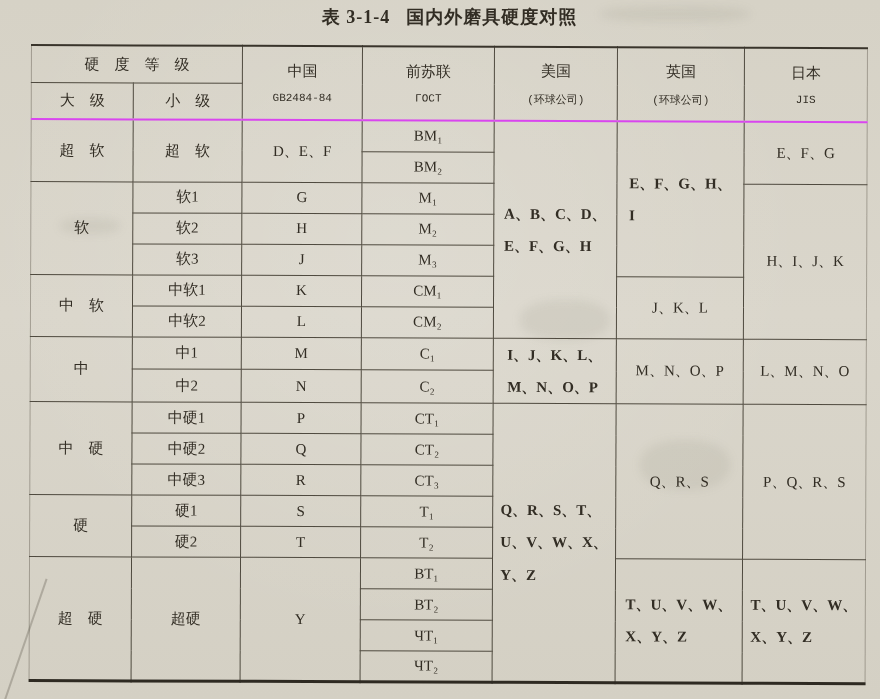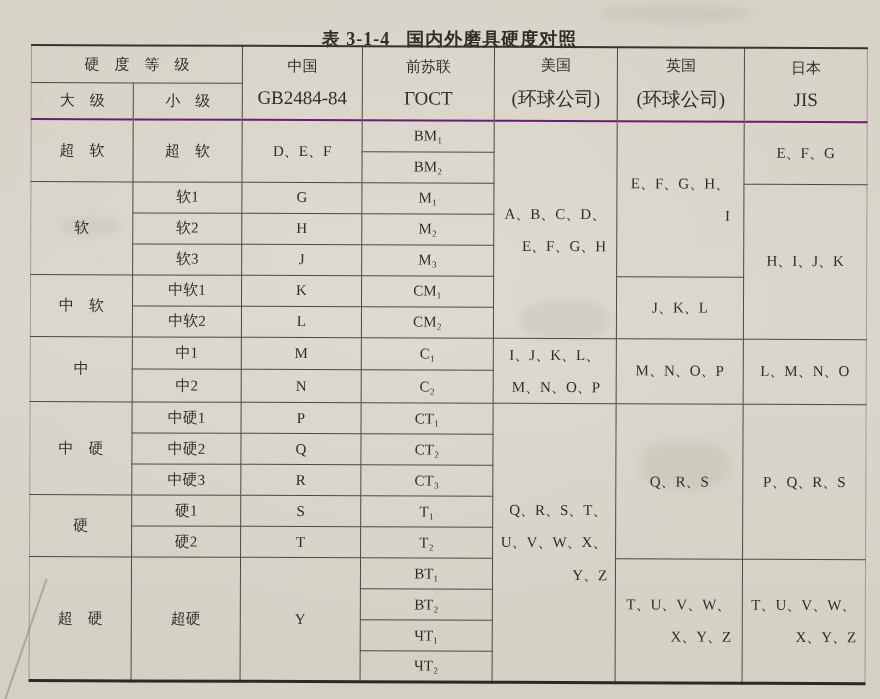--- a/index.html
+++ b/index.html
@@ -13,21 +13,21 @@
     position:absolute; inset:0;
     background:
       radial-gradient(ellipse at 45% 35%, rgba(255,255,255,0.12), rgba(255,255,255,0) 62%),
       linear-gradient(180deg,#d6d2c6 0%, #dad6cb 45%, #d4d0c4 100%);
   }
   .smudge { position:absolute; background:rgba(120,113,99,0.10); filter:blur(4px); border-radius:45%; }
   .crease { position:absolute; left:22px; top:575px; width:2px; height:145px;
             background:rgba(72,66,55,0.28); transform:rotate(19deg); }
 
   .title {
-    position:absolute; left:31px; top:27px; width:837px;
+    position:absolute; left:31px; top:5px; width:837px;
     text-align:center; font-weight:bold; font-size:18px; letter-spacing:1px;
     white-space:nowrap;
   }
   .title .num { margin-right:16px; }
 
   .tblwrap { position:absolute; left:31px; top:44px; transform:rotate(0.22deg); transform-origin:0 0; }
   table {
     border-collapse:collapse; table-layout:fixed; width:836px;
     border-top:2px solid #39342b;
     border-bottom:3px solid #2e2a22;
@@ -36,31 +36,31 @@
     border:1px solid #4f4a3f;
     padding:0 2px;
     text-align:center; vertical-align:middle;
     font-weight:normal; font-size:15px;
     overflow:hidden;
   }
   
   .ol { border-left:1px solid rgba(95,89,77,0.45); }
   .or { border-right:1px solid rgba(95,89,77,0.45); }
   
-  .hb { border-bottom:2px solid #701a75; }
+  .hb { border-bottom:2px solid #d946ef; }
 
   thead tr.r1 th { height:36px; }
   thead tr.r2 th { height:35px;border-radius:16px; }
   tbody tr { height:31px; }
 
   .country { vertical-align:middle; }
   .country .cname { font-size:15px; }
-  .country .cstd  { font-size:19px; margin-top:11px; }
-
-  .block { display:inline-block; text-align:right; white-space:pre-line; line-height:2.15; }
+  .country .cstd  { font-size:11px; margin-top:11px;font-family:Liberation Mono, monospace; }
+
+  .block { display:inline-block; text-align:left; white-space:pre-line; line-height:2.15;font-weight:bold; }
 </style>
 </head>
 <body>
 
 <div class="paper"></div>
 <div class="smudge" style="left:600px; top:6px;  width:150px; height:16px;"></div>
 <div class="smudge" style="left:60px;  top:218px; width:60px;  height:16px;"></div>
 <div class="smudge" style="left:520px; top:300px; width:90px;  height:40px;"></div>
 <div class="smudge" style="left:640px; top:440px; width:90px;  height:50px;"></div>
 <div class="crease"></div>

